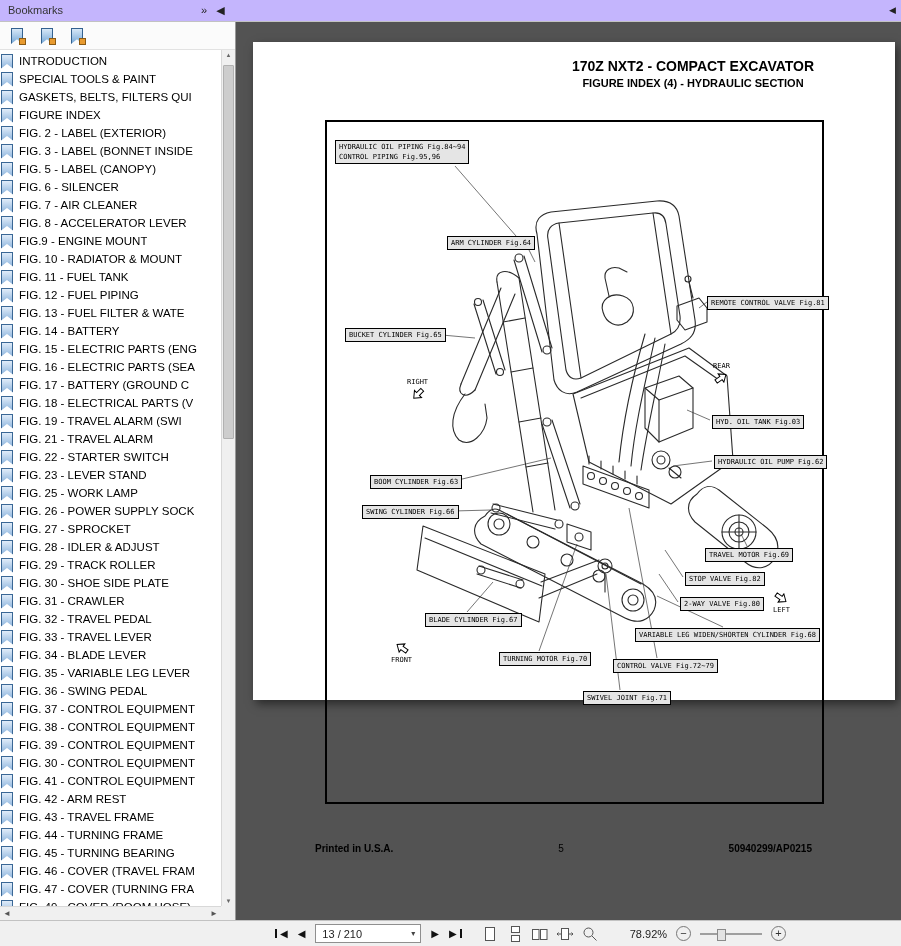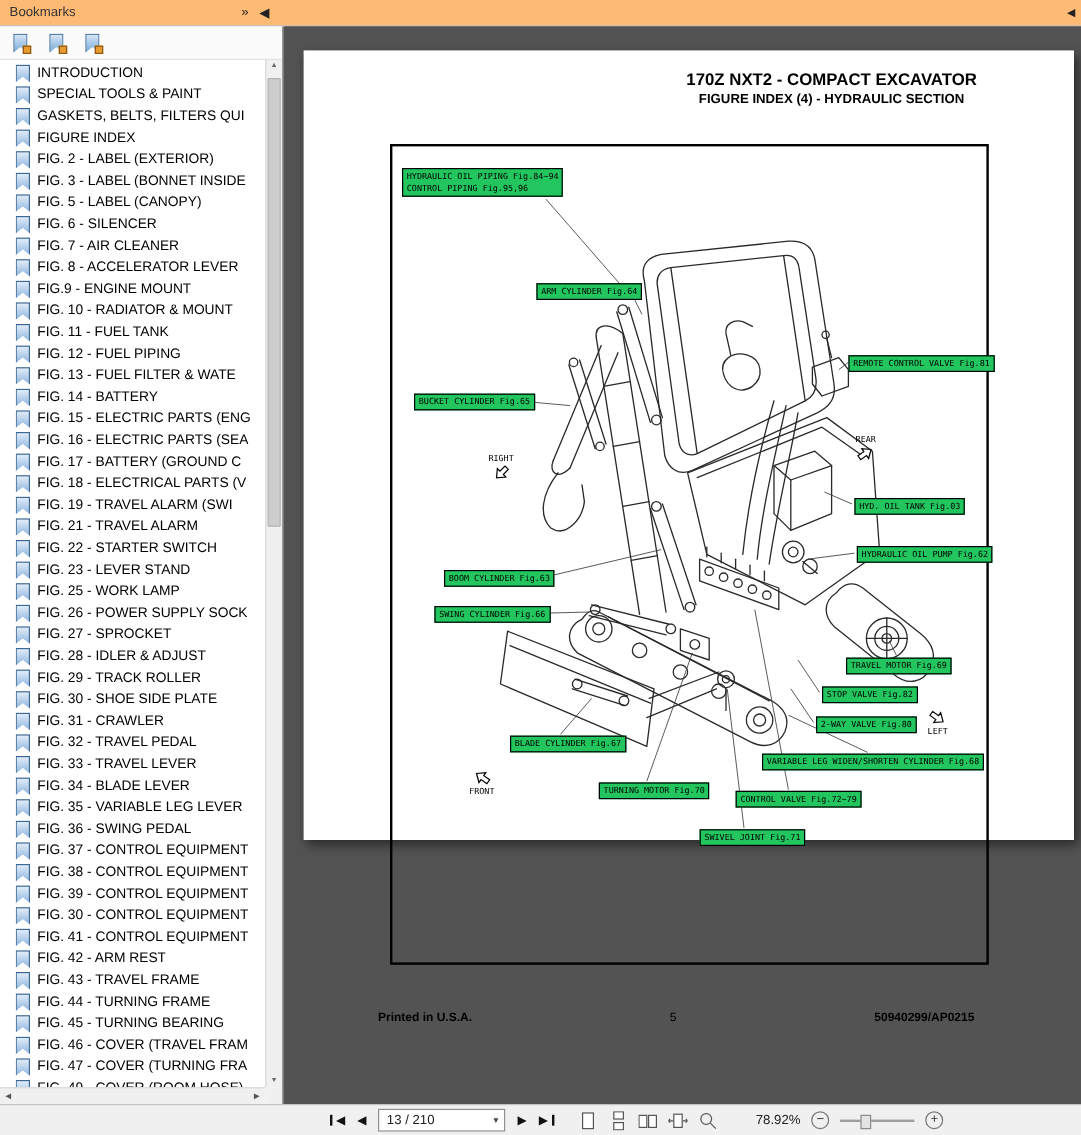--- a/index.html
+++ b/index.html
@@ -1,36 +1,36 @@
 <!DOCTYPE html>
 <html><head>
 <meta charset="utf-8">
 <style>
   html,body{margin:0;padding:0;background:#777;}
   .app{position:relative;width:901px;height:946px;background:#535353;overflow:hidden;
        font-family:"Liberation Sans",sans-serif;}
 
   
-  .topstrip{position:absolute;left:0;top:0;width:901px;height:22px;background:#fdba74;
+  .topstrip{position:absolute;left:0;top:0;width:901px;height:22px;background:#c4b5fd;
             border-bottom:1px solid #c2c2c2;box-sizing:border-box;}
   .topstrip .pstitle{position:absolute;left:8px;top:4px;font-size:11px;color:#333;}
   .panelbtns{position:absolute;left:201px;top:4px;display:flex;gap:9px;font-size:11px;color:#222;}
   .rcollapse{position:absolute;right:5px;top:5px;font-size:9px;color:#222;}
 
   
   .sidebar{position:absolute;left:0;top:22px;width:236px;height:898px;background:#fff;
            border-right:1px solid #999;box-sizing:border-box;}
   .sbtoolbar{height:27px;border-bottom:1px solid #e2e2e2;background:#fbfbfb;
              display:flex;align-items:center;gap:18px;padding-left:11px;}
   .tool{position:relative;width:12px;height:15px;}
   .ribbon{display:block;width:10px;height:14px;background:linear-gradient(180deg,#d6e7f7,#79abd9);
           border:1px solid #33618f;clip-path:polygon(0 0,100% 0,100% 100%,50% 70%,0 100%);}
   .badge{position:absolute;right:-3px;bottom:-2px;width:5px;height:5px;background:#e89a2f;border:1px solid #8a5a14;}
   .bmlist{position:absolute;left:0;top:28px;width:221px;bottom:14px;overflow:hidden;padding-top:2px;}
-  .bm-item{display:flex;align-items:center;height:18px;padding-left:13px;white-space:nowrap;}
+  .bm-item{display:flex;align-items:center;height:18px;padding-left:1px;white-space:nowrap;}
   .bm-icon{flex:0 0 auto;width:10px;height:13px;margin-right:6px;
            background:linear-gradient(180deg,#e0ecf9,#8fb6de);border:1px solid #3a6795;
            clip-path:polygon(0 0,100% 0,100% 100%,50% 70%,0 100%);}
   .bm-label{font-size:11.5px;color:#000;overflow:hidden;}
   .vscroll{position:absolute;right:0;top:28px;width:14px;bottom:14px;background:#f0f0f0;
            border-left:1px solid #d8d8d8;box-sizing:border-box;}
   .varrow{position:absolute;left:0;width:100%;text-align:center;font-size:6px;color:#666;}
   .vthumb{position:absolute;left:1px;right:1px;top:15px;height:372px;background:#cdcdcd;
           border:1px solid #b1b1b1;border-radius:1px;}
   .hscroll{position:absolute;left:0;bottom:0;height:14px;width:221px;background:#f0f0f0;
@@ -40,21 +40,21 @@
 
   
   .viewer{position:absolute;left:237px;top:22px;width:664px;height:898px;background:#535353;}
   .pdf-page{position:absolute;left:16px;top:20px;width:642px;height:658px;background:#fff;
             box-shadow:3px 4px 9px rgba(0,0,0,.5);}
   .pghead{position:absolute;left:258px;top:16px;width:364px;text-align:center;color:#000;}
   .pgtitle{font-size:14px;font-weight:bold;}
   .pgsub{font-size:11px;font-weight:bold;margin-top:3px;}
   .diagram{position:absolute;left:72px;top:78px;width:495px;height:680px;border:2px solid #000;}
   .diagram svg.art{position:absolute;left:0;top:0;}
-  .callout{position:absolute;border:1px solid #000;background:#22c55e;z-index:2;
+  .callout{position:absolute;border:1px solid #000;background:#e5e5e5;z-index:2;
            font-family:"DejaVu Sans Mono",monospace;font-size:7px;line-height:10px;
            padding:1px 3px;white-space:pre;color:#000;}
   .dirlabel{position:absolute;z-index:2;font-family:"DejaVu Sans Mono",monospace;font-size:7px;
             color:#000;text-align:center;}
   .dirlabel svg{display:block;margin:1px auto;}
   .pgfooter{position:absolute;left:62px;top:801px;width:497px;display:flex;font-size:10px;color:#000;}
   .fleft{font-weight:bold;}
   .fcenter{flex:1;text-align:center;}
   .fright{font-weight:bold;}
 

